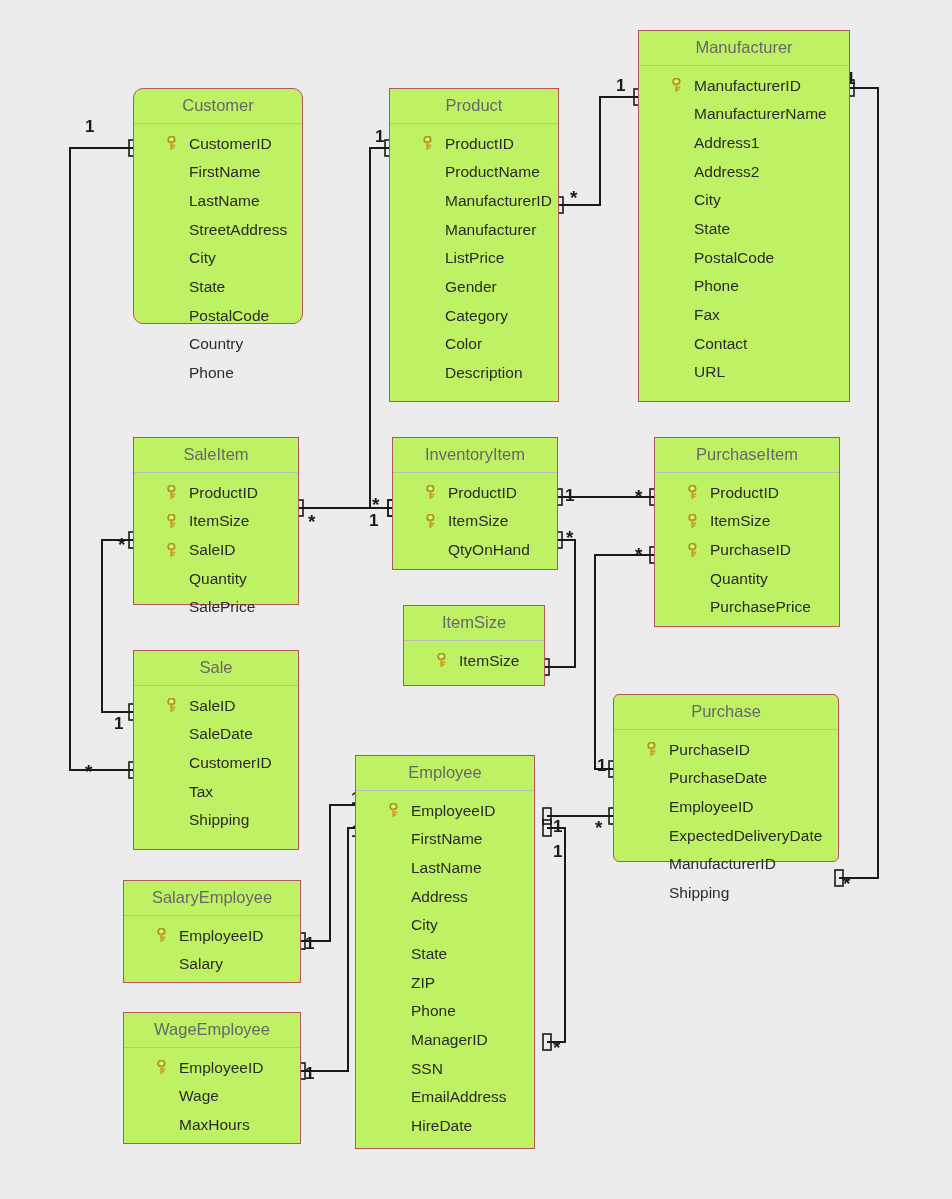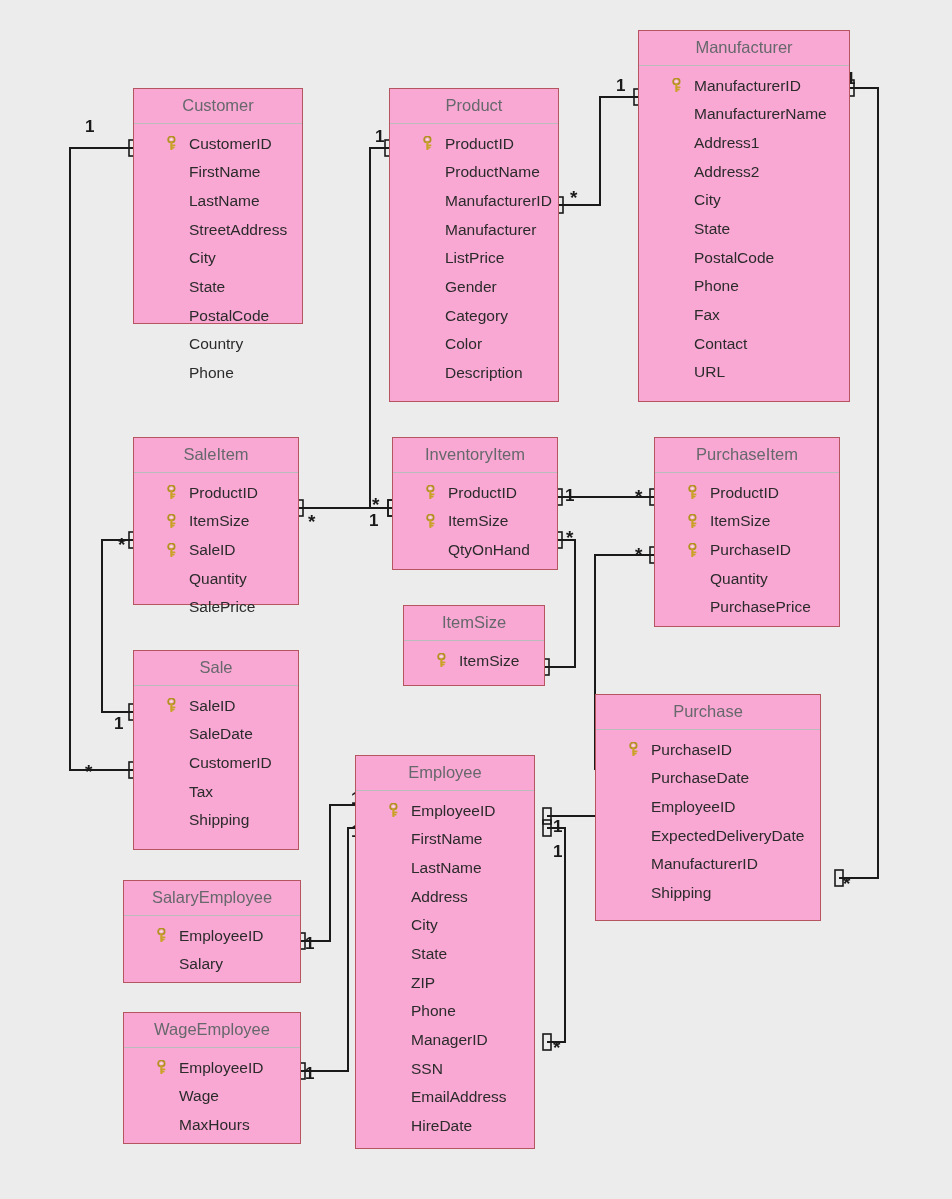--- a/index.html
+++ b/index.html
@@ -24,21 +24,21 @@
   #links {
     position: absolute;
     left: 0; top: 0;
     width: 952px;
     height: 1199px;
     pointer-events: none;
     z-index: 1;
   }
   .entity {
     position: absolute;
-    background: #f9a8d4;
+    background: #bef264;
     border: 1.5px solid #b5555f;
     box-sizing: border-box;
     z-index: 3;
   }
   .entity-title {
     text-align: center;
     color: #66686b;
     font-size: 16.5px;
     padding: 7px 4px 8px 4px;
     border-bottom: 1.5px solid #b9bbbd;
@@ -116,21 +116,21 @@
       <path d="M547,828 L565,828 L565,1042 L547,1042" fill="none" stroke="#1a1a1a" stroke-width="2"></path>
       <rect x="543" y="820" width="8" height="16" fill="none" stroke="#1a1a1a" stroke-width="1.6"></rect>
       <rect x="543" y="1034" width="8" height="16" fill="none" stroke="#1a1a1a" stroke-width="1.6"></rect>
       <path d="M301,941 L330,941 L330,805 L367,805" fill="none" stroke="#1a1a1a" stroke-width="2"></path>
       <rect x="297" y="933" width="8" height="16" fill="none" stroke="#1a1a1a" stroke-width="1.6"></rect>
       <rect x="363" y="797" width="8" height="16" fill="none" stroke="#1a1a1a" stroke-width="1.6"></rect>
       <path d="M301,1071 L348,1071 L348,828 L367,828" fill="none" stroke="#1a1a1a" stroke-width="2"></path>
       <rect x="297" y="1063" width="8" height="16" fill="none" stroke="#1a1a1a" stroke-width="1.6"></rect>
       <rect x="363" y="820" width="8" height="16" fill="none" stroke="#1a1a1a" stroke-width="1.6"></rect>
     </svg>
-<div class="entity" style="left: 133px; top: 88px; width: 170px; height: 236px;">
+<div class="entity" style="left: 133px; top: 88px; width: 170px; height: 236px; border-radius: 10px;">
       <div class="entity-title">Customer</div>
       <div class="field-list">
         <div class="field">
           <span class="key-slot">
             <svg width="13" height="14" viewBox="0 0 13 14">
               <ellipse cx="4.4" cy="3.4" rx="3.3" ry="3.0" fill="none" stroke="#b39320" stroke-width="1.7"></ellipse>
               <ellipse cx="4.4" cy="3.4" rx="1.2" ry="1.0" fill="#f6f2d8"></ellipse>
               <path d="M4.4 6.3 L4.4 13.2" stroke="#c9a227" stroke-width="2.1" stroke-linecap="round"></path>
               <path d="M4.4 9.4 L7.6 9.4" stroke="#c9a227" stroke-width="1.8" stroke-linecap="round"></path>
               <path d="M4.4 11.6 L6.9 11.6" stroke="#c9a227" stroke-width="1.6" stroke-linecap="round"></path>
@@ -452,21 +452,21 @@
         <div class="field">
           <span class="key-slot"></span>
           <span class="field-name">Tax</span>
         </div>
         <div class="field">
           <span class="key-slot"></span>
           <span class="field-name">Shipping</span>
         </div>
       </div>
     </div>
-    <div class="entity" style="left: 595px; top: 694px; width: 226px; height: 227px;">
+    <div class="entity" style="left: 613px; top: 694px; width: 226px; height: 168px; border-radius: 6px;">
       <div class="entity-title">Purchase</div>
       <div class="field-list">
         <div class="field">
           <span class="key-slot">
             <svg width="13" height="14" viewBox="0 0 13 14">
               <ellipse cx="4.4" cy="3.4" rx="3.3" ry="3.0" fill="none" stroke="#b39320" stroke-width="1.7"></ellipse>
               <ellipse cx="4.4" cy="3.4" rx="1.2" ry="1.0" fill="#f6f2d8"></ellipse>
               <path d="M4.4 6.3 L4.4 13.2" stroke="#c9a227" stroke-width="2.1" stroke-linecap="round"></path>
               <path d="M4.4 9.4 L7.6 9.4" stroke="#c9a227" stroke-width="1.8" stroke-linecap="round"></path>
               <path d="M4.4 11.6 L6.9 11.6" stroke="#c9a227" stroke-width="1.6" stroke-linecap="round"></path>

